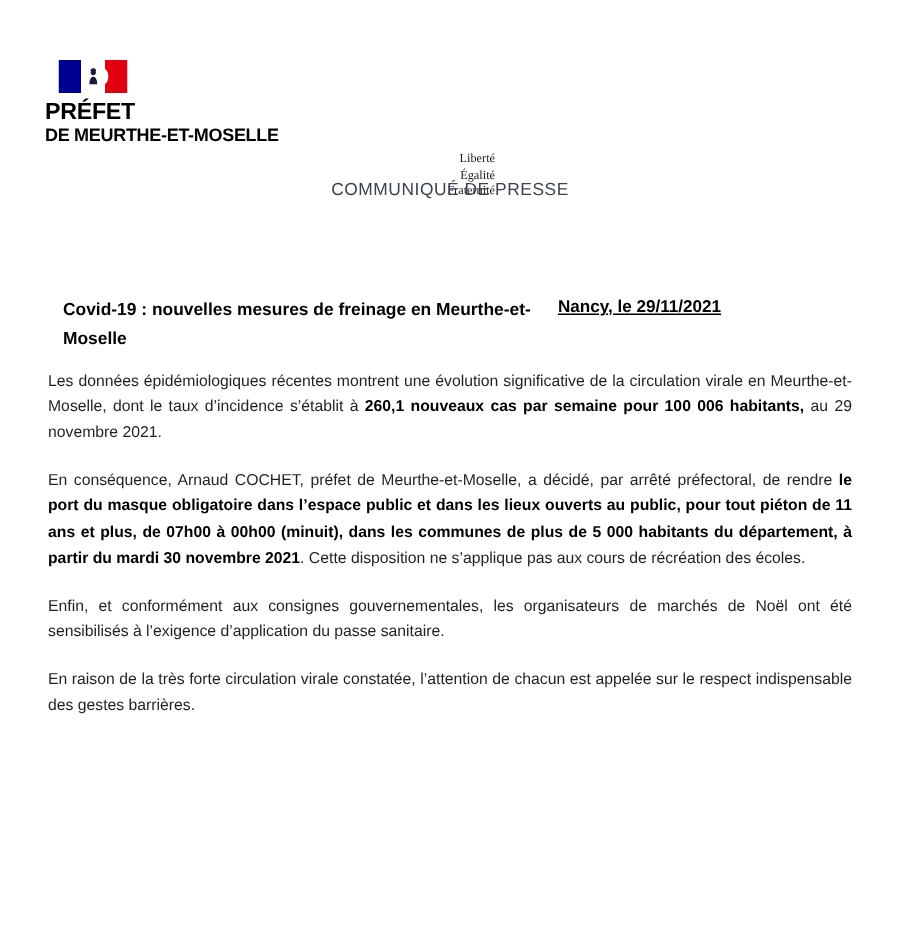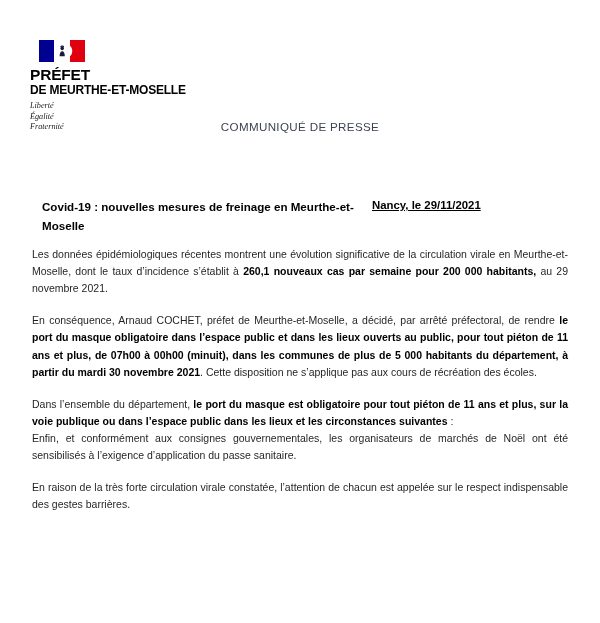--- a/index.html
+++ b/index.html
@@ -37,24 +37,24 @@
     color: #000000;
     letter-spacing: -0.2px;
     line-height: 1.08;
     white-space: nowrap;
   }
   .prefet-line1 { font-size: 15.5px; }
   .prefet-line2 { font-size: 12px; }
   .motto {
     margin-top: 4px;
     font-family: "Liberation Serif", serif;
-    font-style: italic;
     font-size: 8.2px;
     line-height: 1.32;
     color: #1a1a1a;
+    text-align: right;
   }
 
   
   .doc-type {
     position: absolute;
     left: 0;
     top: 120px;
     width: 600px;
     text-align: center;
     font-size: 11.6px;
@@ -142,30 +142,27 @@
 <div class="doc-type">COMMUNIQUÉ DE PRESSE</div>
 
 <div class="headline-row">
   <div class="headline">Covid-19 : nouvelles mesures de freinage en Meurthe-et-Moselle</div>
   <div class="place-date">Nancy, le 29/11/2021</div>
 </div>
 
 <div class="body-copy">
 
   <p class="para">
-    <span>Les données épidémiologiques récentes montrent une évolution significative de la circulation virale en Meurthe-et-Moselle, dont le taux d’incidence s’établit à </span><b>260,1 nouveaux cas par semaine pour 200 000 habitants,</b><span> au 29 novembre 2021.</span>
+    <span>Les données épidémiologiques récentes montrent une évolution significative de la circulation virale en Meurthe-et-Moselle, dont le taux d’incidence s’établit à </span><b>260,1 nouveaux cas par semaine pour 100 006 habitants,</b><span> au 29 novembre 2021.</span>
   </p>
 
   <p class="para">
     <span>En conséquence, Arnaud COCHET, préfet de Meurthe-et-Moselle, a décidé, par arrêté préfectoral, de rendre </span><b>le port du masque obligatoire dans l’espace public et dans les lieux ouverts au public, pour tout piéton de 11 ans et plus, de 07h00 à 00h00 (minuit), dans les communes de plus de 5 000 habitants du département, à partir du mardi 30 novembre 2021</b><span>. Cette disposition ne s’applique pas aux cours de récréation des écoles.</span>
   </p>
 
-  <p class="para tight">
-    <span>Dans l’ensemble du département, </span><b>le port du masque est obligatoire pour tout piéton de 11 ans et plus, sur la voie publique ou dans l’espace public dans les lieux et les circonstances suivantes</b><span> :</span>
-  </p>
 
 
 
   <p class="para">Enfin, et conformément aux consignes gouvernementales, les organisateurs de marchés de Noël ont été sensibilisés à l’exigence d’application du passe sanitaire.</p>
 
   <p class="para">En raison de la très forte circulation virale constatée, l’attention de chacun est appelée sur le respect indispensable des gestes barrières.</p>
 
 </div>
 
 </body></html>

